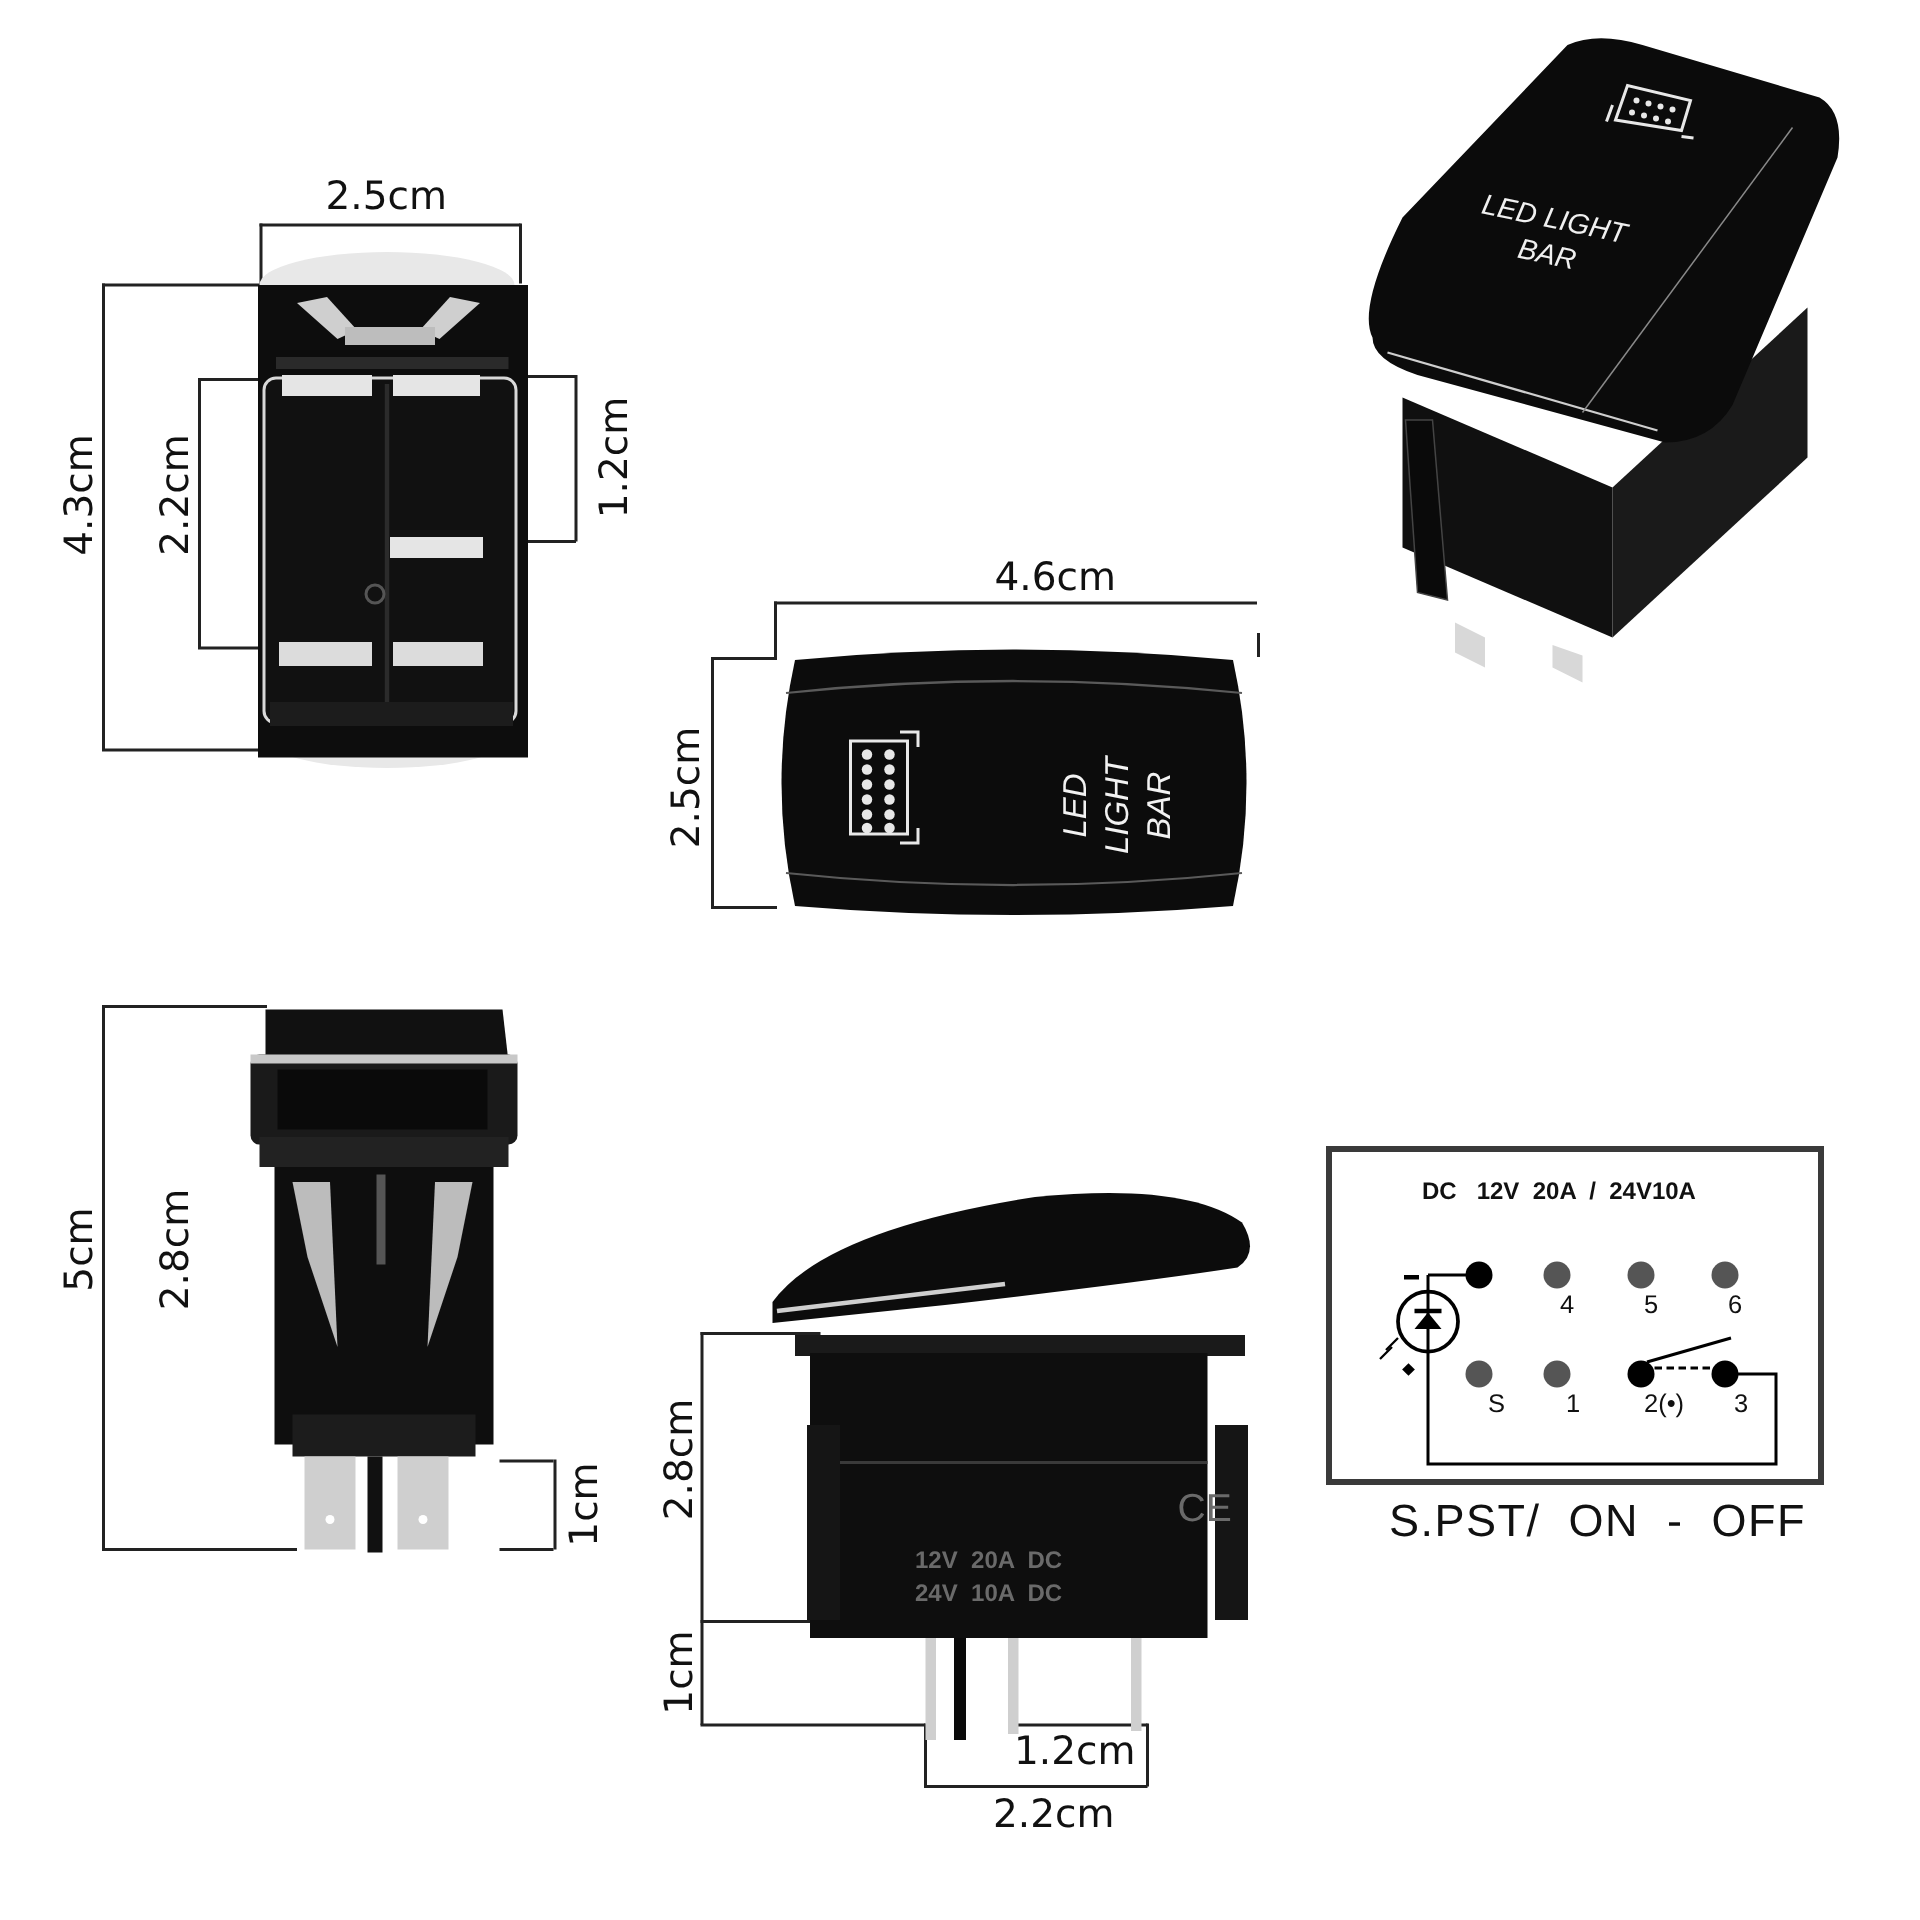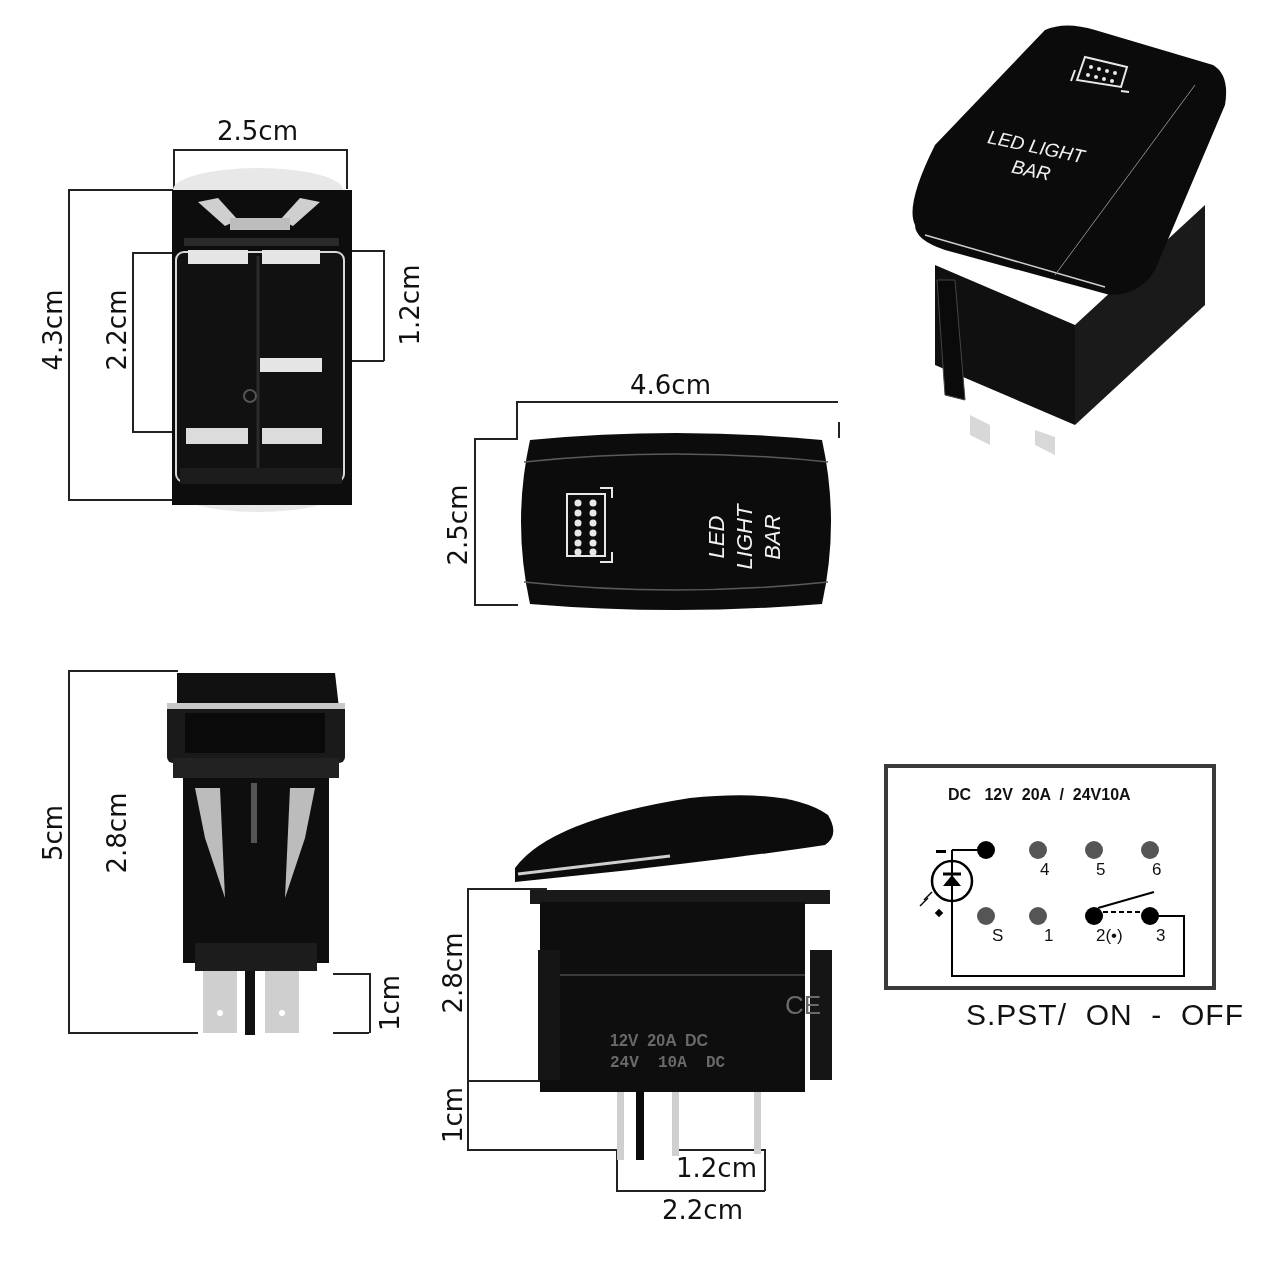--- a/index.html
+++ b/index.html
@@ -59,21 +59,21 @@
     <rect x="92" y="258" width="60" height="16" fill="#dcdcdc"></rect>
     <circle cx="80" cy="226" r="6" fill="none" stroke="#555" stroke-width="2"></circle>
     <rect x="10" y="298" width="162" height="16" fill="#1c1c1c"></rect>
   </svg>
 </div>
 
 <div>
   <div class="line hl" style="left:516px;top:401px;width:322px;"></div>
   <div class="line vl" style="left:516px;top:401px;height:37px;"></div>
   <div class="line vl" style="left:838px;top:422px;height:16px;"></div>
-  <div class="dim" style="left:630px;top:370px;">4.6cm</div>
+  <div class="dim" style="left:663px;top:370px;">4.6cm</div>
 
   <div class="line hl" style="left:474px;top:438px;width:44px;"></div>
   <div class="line vl" style="left:474px;top:438px;height:167px;"></div>
   <div class="line hl" style="left:474px;top:604px;width:44px;"></div>
   <div class="dim vtext" style="left:413px;top:510px;width:90px;text-align:center;">2.5cm</div>
 
   <svg style="left:510px;top:432px;" width="335" height="180">
     <path d="M20,8 Q165,-6 312,8 Q330,90 312,172 Q165,184 20,172 Q2,90 20,8 Z" fill="#0c0c0c"></path>
     <path d="M14,30 Q165,14 318,30" stroke="#5a5a5a" stroke-width="1.5" fill="none"></path>
     <path d="M14,150 Q165,166 318,150" stroke="#5a5a5a" stroke-width="1.5" fill="none"></path>
@@ -190,21 +190,21 @@
     <line x1="50" y1="185" x2="295" y2="185" stroke="#3a3a3a" stroke-width="2"></line>
     <rect x="28" y="160" width="22" height="130" fill="#151515"></rect>
     <rect x="300" y="160" width="22" height="130" fill="#151515"></rect>
     <rect x="107" y="302" width="7" height="68" fill="#cfcfcf"></rect>
     <rect x="126" y="302" width="8" height="68" fill="#0a0a0a"></rect>
     <rect x="162" y="302" width="7" height="64" fill="#cfcfcf"></rect>
     <rect x="244" y="302" width="7" height="62" fill="#cfcfcf"></rect>
   </svg>
   <div class="abs" style="left:770px;top:990px;color:#6a6a6a;font-family:'Liberation Sans',sans-serif;font-size:26px;margin-left:15px;">CE</div>
   <div class="abs" style="left:610px;top:1032px;color:#6a6a6a;font-family:'Liberation Sans',sans-serif;font-weight:bold;font-size:16px;white-space:pre;">12V  20A  DC</div>
-  <div class="abs" style="left:610px;top:1054px;color:#6a6a6a;font-family:Liberation Mono, monospace;font-weight:bold;font-size:16px;white-space:pre;">24V  10A  DC</div>
+  <div class="abs" style="left:610px;top:1054px;color:#6a6a6a;font-family:Liberation Sans, sans-serif;font-weight:bold;font-size:16px;white-space:pre;">24V  10A  DC</div>
 </div>
 
 <div class="diagram">
   <div class="dg-text" style="left:60px;top:18px;white-space:pre;">DC   12V  20A  /  24V10A</div>
   <svg style="left:0;top:0;" width="332" height="226">
 
     <path d="M64,82 L98,82" stroke="#000" stroke-width="2" fill="none"></path>
     <path d="M64,82 L64,208 L296,208 L296,148 L258,148" stroke="#000" stroke-width="2" fill="none"></path>
 
     <g>
@@ -231,13 +231,13 @@
     <line x1="215" y1="144" x2="252" y2="144" stroke="#000" stroke-width="2" stroke-dasharray="5,3"></line>
   </svg>
   <div class="dg-num" style="left:152px;top:92px;">4</div>
   <div class="dg-num" style="left:208px;top:92px;">5</div>
   <div class="dg-num" style="left:264px;top:92px;">6</div>
   <div class="dg-num" style="left:104px;top:158px;">S</div>
   <div class="dg-num" style="left:156px;top:158px;">1</div>
   <div class="dg-num" style="left:208px;top:158px;">2(•)</div>
   <div class="dg-num" style="left:268px;top:158px;">3</div>
 </div>
-<div class="spst" style="white-space:pre;margin-left:40px;">S.PST/  ON  -  OFF</div>
+<div class="spst" style="white-space:pre;">S.PST/  ON  -  OFF</div>
 
 </body></html>

